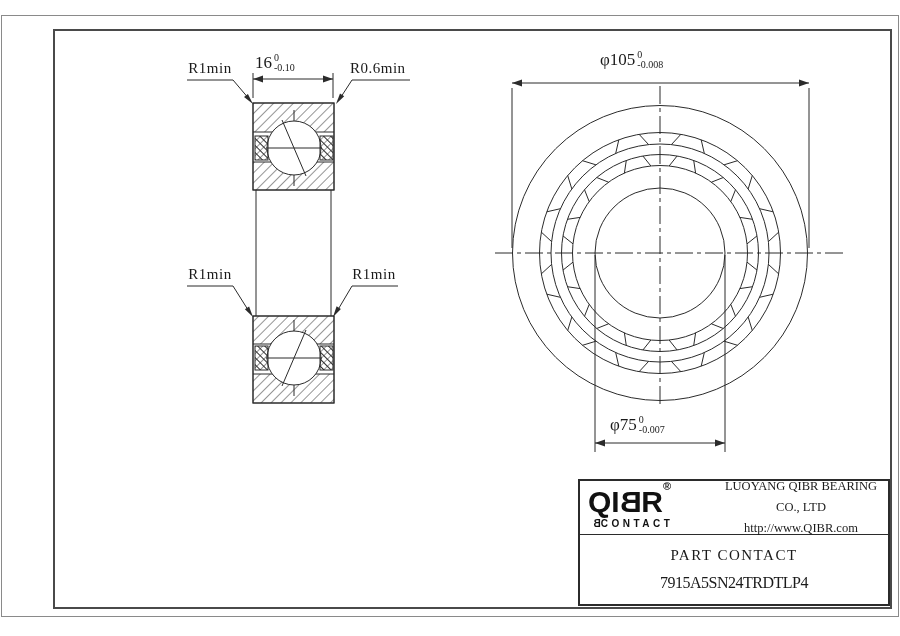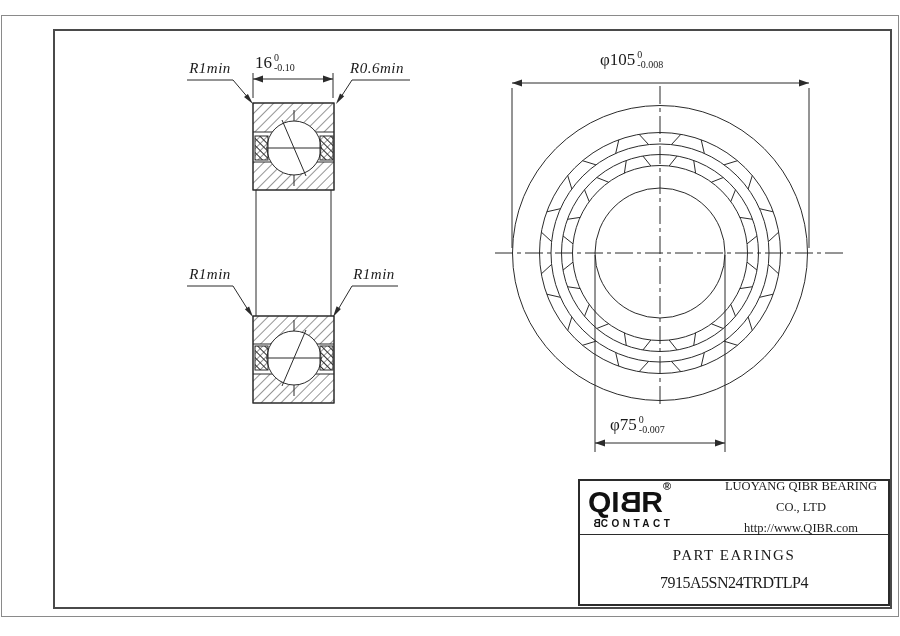--- a/index.html
+++ b/index.html
@@ -5,21 +5,21 @@
   html,body{margin:0;padding:0;background:#ffffff;}
   body{width:900px;height:636px;position:relative;overflow:hidden;
        font-family:"Liberation Serif", serif;color:#1a1a1a;}
   .abs{position:absolute;}
   
   .outer-frame{left:1px;top:15px;width:896px;height:600px;border:1px solid #8a8a8a;}
   .inner-frame{left:53px;top:29px;width:835px;height:576px;border:2px solid #4a4a4a;}
   
   svg.draw{left:0;top:0;pointer-events:none;}
   
-  .lbl{font-size:15px;white-space:nowrap;letter-spacing:0.5px;font-style:italic;}
+  .lbl{font-size:15px;white-space:nowrap;letter-spacing:0.5px;}
   .dim{display:flex;align-items:flex-start;white-space:nowrap;}
   .dim .main{font-size:17px;line-height:17px;}
   .tolstack{display:inline-flex;flex-direction:column;align-items:flex-start;
             font-size:10px;line-height:10px;margin-left:2px;transform:translateY(-1px);}
   
   .title-block{left:578px;top:479px;width:312px;height:127px;border:2px solid #2b2b2b;
                box-sizing:border-box;display:flex;flex-direction:column;background:#fff;}
   .tb-row1{height:53px;border-bottom:1.5px solid #2b2b2b;display:flex;align-items:center;}
   .tb-row2{flex:1;display:flex;}
   .tb-logo{width:130px;padding-left:8px;line-height:1;}
@@ -240,17 +240,17 @@
       <div class="logo-main"><span>QI</span><span class="mirror">B</span><span>R</span><span class="reg">®</span></div>
       <div class="logo-sub"><span class="mirror">B</span><span>CONTACT</span></div>
     </div>
     <div class="tb-company">
       <div>LUOYANG QIBR BEARING CO., LTD</div>
       <div>http://www.QIBR.com</div>
     </div>
   </div>
   <div class="tb-row2">
     <div class="tb-cell-right">
-      <div class="tb-pn-label">PART EARINGS</div>
+      <div class="tb-pn-label">PART CONTACT</div>
       <div class="tb-pn">7915A5SN24TRDTLP4</div>
     </div>
   </div>
 </div>
 
 </body></html>

